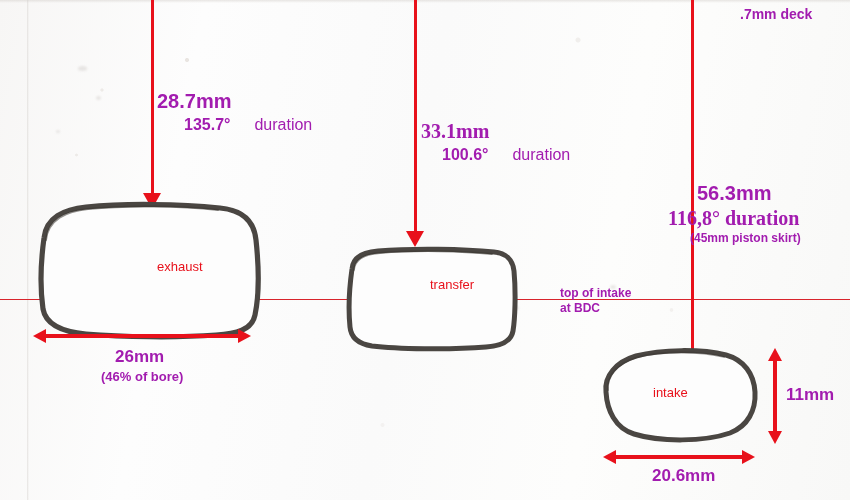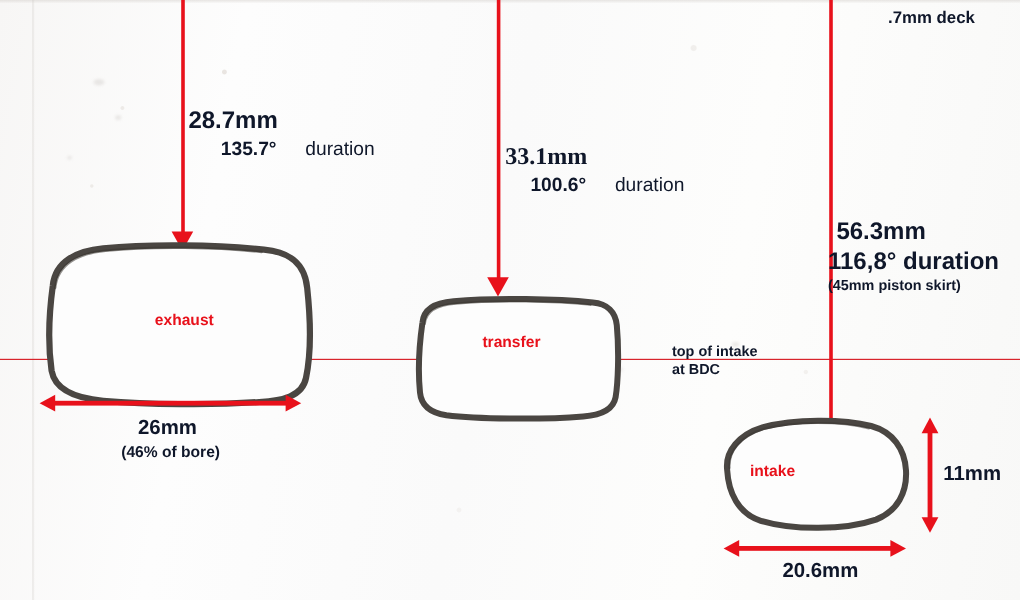--- a/index.html
+++ b/index.html
@@ -107,42 +107,43 @@
     position: absolute;
     left: 0;
     width: 0; height: 0;
     border-left: 7px solid transparent;
     border-right: 7px solid transparent;
   }
   .dim-v .head-t { top: 0;    border-bottom: 13px solid #e8111b; }
   .dim-v .head-b { bottom: 0; border-top: 13px solid #e8111b; }
 
   
-  .callout { position: absolute; color: #0f172a; white-space: nowrap; }
+  .callout { position: absolute; color: #a21caf; white-space: nowrap; }
   .c-16b    { font-size: 20px; font-weight: bold; }
   .c-16     { font-size: 16px; font-weight: normal; margin-left: 21px; }
   .c-13b    { font-size: 13px; font-weight: bold; }
   .c-12b    { font-size: 12px; font-weight: bold; }
   .c-14b    { font-size: 14px; font-weight: bold; }
   .c-17b    { font-size: 17px; font-weight: bold; }
 
   
   .mixrow { display: flex; align-items: baseline; gap: 3px; }
   .mixrow .num { font-weight: bold; }
   .mixrow .word { font-weight: normal; }
 
   
   .port { position: absolute; }
   .port svg { display: block; overflow: visible; }
   .port-label {
     position: absolute;
     color: #e8111b;
     font-size: 13px;
-    font-weight: bold;
+    font-weight: normal;
     white-space: nowrap;
+    margin-left: 28px;
   }
 </style>
 </head>
 <body>
 
 <div id="canvas">
 
   <div class="paper"></div>
   <div class="paper-edge-left"></div>
   <div class="paper-edge-top"></div>
@@ -219,21 +220,21 @@
                C 6,64 8,40 10,26 Z" fill="#fdfdfd" stroke="#4a4642" stroke-width="5" stroke-linejoin="round" stroke-linecap="round"></path>
       <path d="M 12,27 C 13,15 24,11 38,10 C 74,7 120,8 150,11" fill="none" stroke="#3a3631" stroke-width="1.8" opacity="0.55" stroke-linecap="round"></path>
     </svg>
   </div>
   <div class="port-label" style="left:402px;top:277px;">transfer</div>
 
   <div class="vline" style="left:691px;top:0px;height:428px;"></div>
   <div class="vline-head" style="left:683px;top:426px;"></div>
 
   <div class="callout c-16b" style="left:697px;top:182px;">56.3mm</div>
-  <div class="callout c-16b" style="left:690px;top:207px;">
+  <div class="callout c-16b" style="left:668px;top:207px;font-family:Liberation Serif, serif;">
     <span>116,8°</span>
     <span>duration</span>
   </div>
   <div class="callout c-12b" style="left:690px;top:231px;">(45mm piston skirt)</div>
 
   <div class="port" style="left:598px;top:344px;">
     <svg width="166" height="106" viewBox="0 0 166 106" aria-hidden="true">
       <path d="M 8,48
                C 6,32 18,18 38,12
                C 64,5 104,5 128,11

